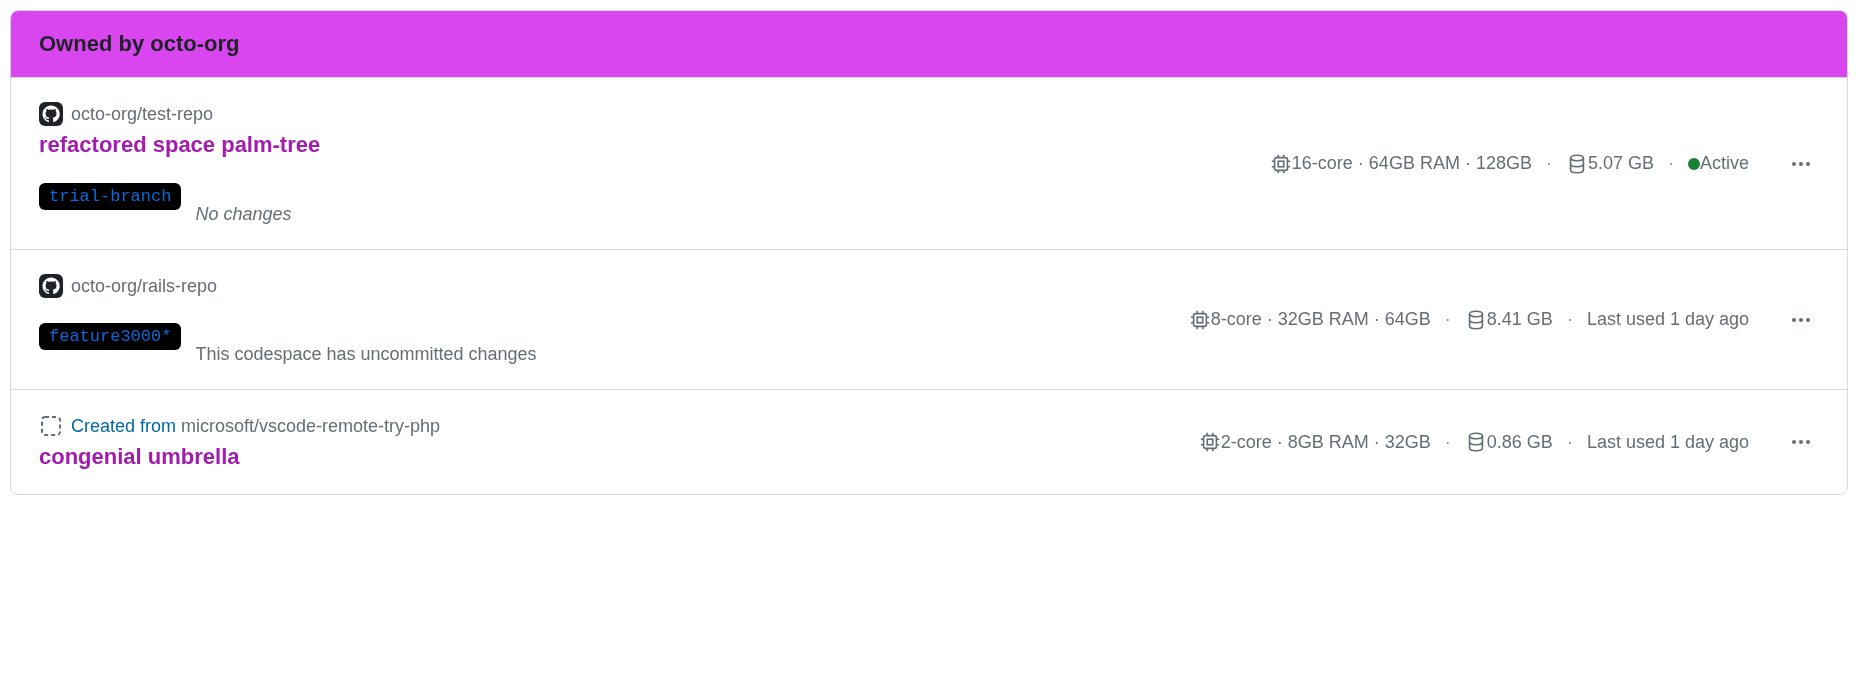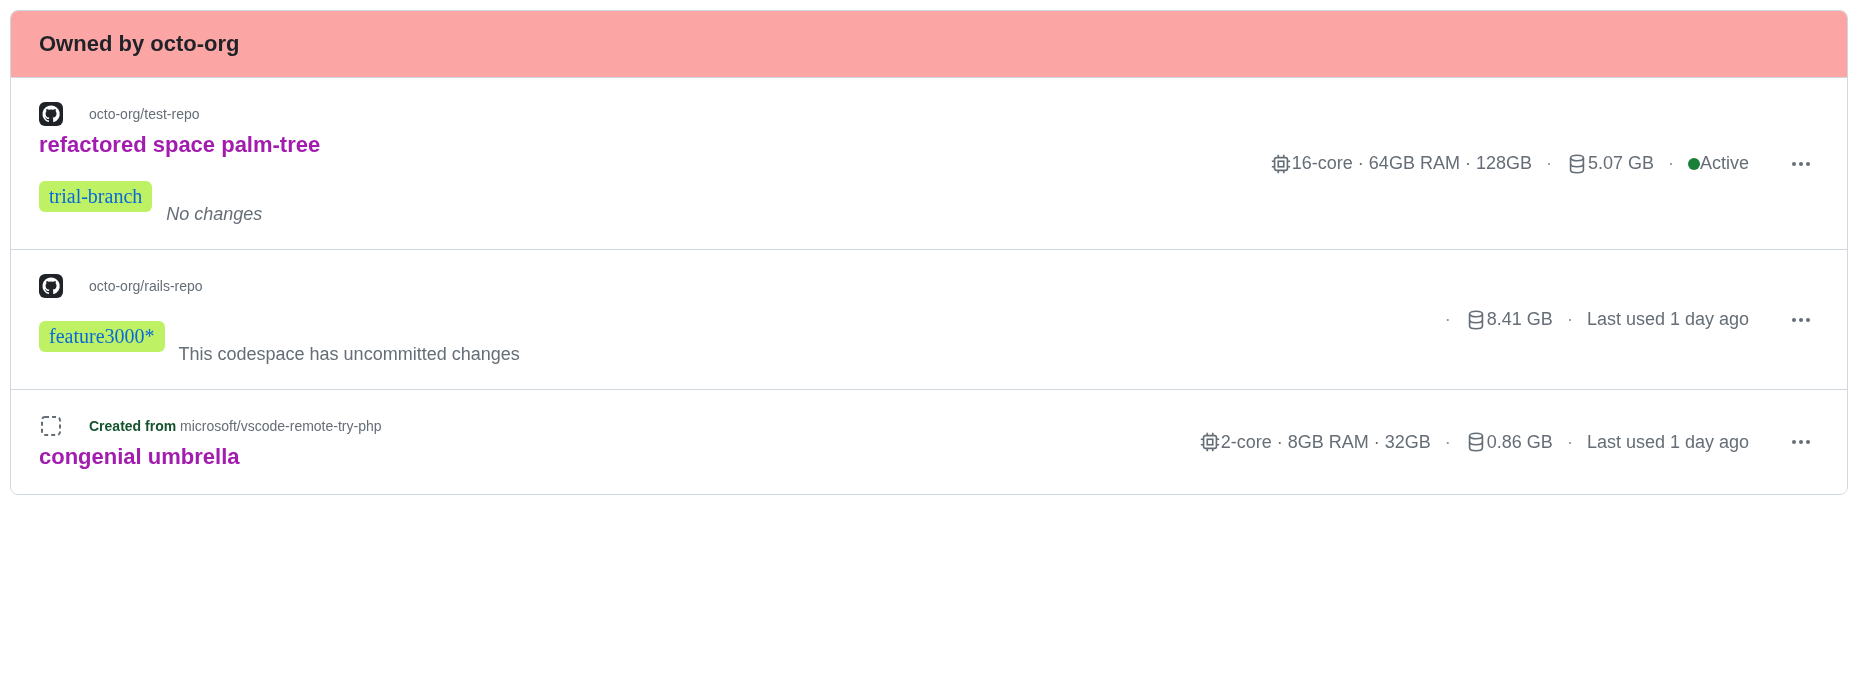--- a/index.html
+++ b/index.html
@@ -9,63 +9,63 @@
       padding: 10px;
       color: #1f2328;
       font-size: 14px;
     }
     .panel {
       border: 1px solid #d0d7de;
       border-radius: 8px;
       overflow: hidden;
     }
     .panel-header {
-      background: #fca5a5;
+      background: #d946ef;
       padding: 20px 28px;
       border-bottom: 1px solid #d0d7de;
     }
     .panel-header-title {
       font-size: 22px;
       font-weight: 600;
       color: #1f2328;
     }
     .codespace-row {
       display: flex;
       align-items: center;
       justify-content: space-between;
       padding: 24px 28px;
       border-bottom: 1px solid #d0d7de;
       background: #ffffff;
     }
     .codespace-row:last-child { border-bottom: none; }
     .row-left { display: flex; flex-direction: column; gap: 6px; min-width: 0; }
-    .repo-line { display: flex; align-items: center; gap: 26px; color: #656d76; font-size: 14px; text-align: center; }
+    .repo-line { display: flex; align-items: center; gap: 8px; color: #656d76; font-size: 18px; text-align: center; }
     .name-line { display: flex; align-items: center; gap: 8px; font-size: 22px; font-weight: 600; color: #1f2328; }
     .branch-line { display: flex; align-items: center; gap: 14px; margin-top: 4px; }
     .branch-badge {
-      background: #bef264;
+      background: #000000;
       color: #0969da;
-      font-family: Liberation Serif, serif;
-      font-size: 20px;
+      font-family: Liberation Mono, monospace;
+      font-size: 17px;
       padding: 4px 10px;
       border-radius: 6px;
       display: inline-block;
     }
     .changes-text { color: #656d76; font-size: 18px; margin-top: 36px; }
     .changes-italic { font-style: italic; }
     .row-right { display: flex; align-items: center; gap: 14px; color: #656d76; font-size: 18px; white-space: nowrap; }
     .sep { color: #8c959f; }
     .status-dot {
       width: 12px; height: 12px; border-radius: 50%; background: #1a7f37; display: inline-block;
     }
     .kebab { display: flex; align-items: center; justify-content: center; padding: 6px; border-radius: 6px; cursor: pointer; margin-left: 20px; }
     .icon { display: inline-flex; align-items: center; justify-content: center; flex-shrink:0; }
     .repo-link { color: #656d76; text-decoration: none; }
     .name-link { color: #a21caf; text-decoration: none; }
-    .template-prefix { color:#14532d;font-weight:bold; }
+    .template-prefix { color:#0369a1; }
     .with-icon { display:inline-flex; align-items:center; gap:0;}
   </style>
 </head>
 <body>
 
 <div class="panel">
   <div class="panel-header">
     <h2 class="panel-header-title">Owned by octo-org</h2>
   </div>
   <div id="rows">
@@ -128,20 +128,28 @@
               </svg>
             </span>
             <a href="#" class="repo-link">octo-org/rails-repo</a>
           </div>
           <div class="branch-line">
             <span class="branch-badge">feature3000*</span>
             <span class="changes-text">This codespace has uncommitted changes</span>
           </div>
         </div>
         <div class="row-right">
+          <span class="with-icon">
+            <span class="icon">
+              <svg width="22" height="22" viewBox="0 0 24 24">
+                <use href="#svg-cpu"></use>
+              </svg>
+            </span>
+            <span>8-core · 32GB RAM · 64GB</span>
+          </span>
           <span class="sep">·</span>
           <span class="with-icon">
             <span class="icon">
               <svg width="22" height="22" viewBox="0 0 24 24">
                 <use href="#svg-db"></use>
               </svg>
             </span>
             <span>8.41 GB</span>
           </span>
           <span class="sep">·</span>

